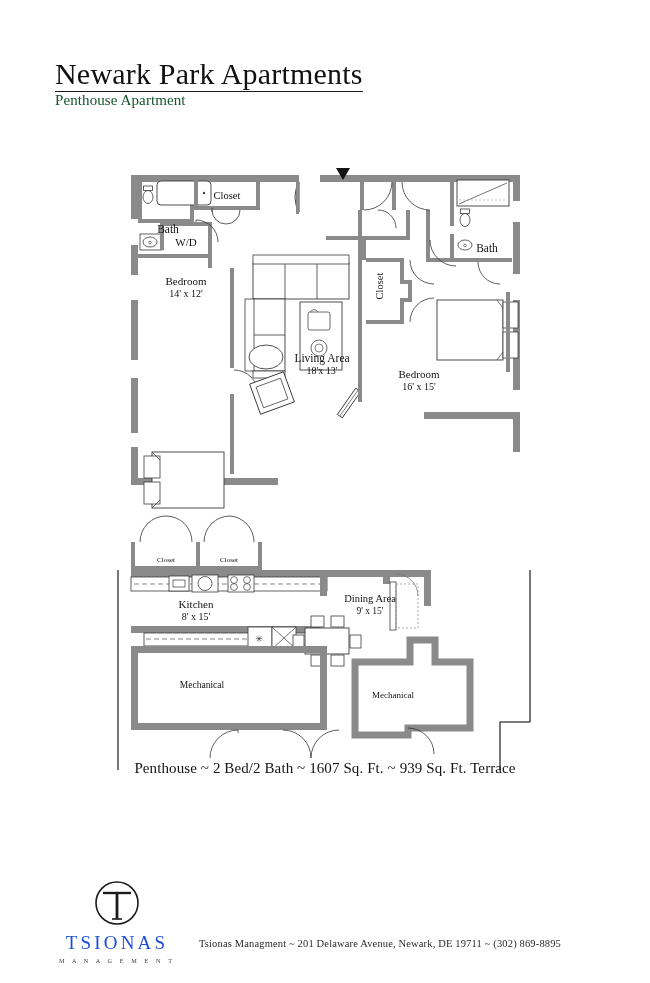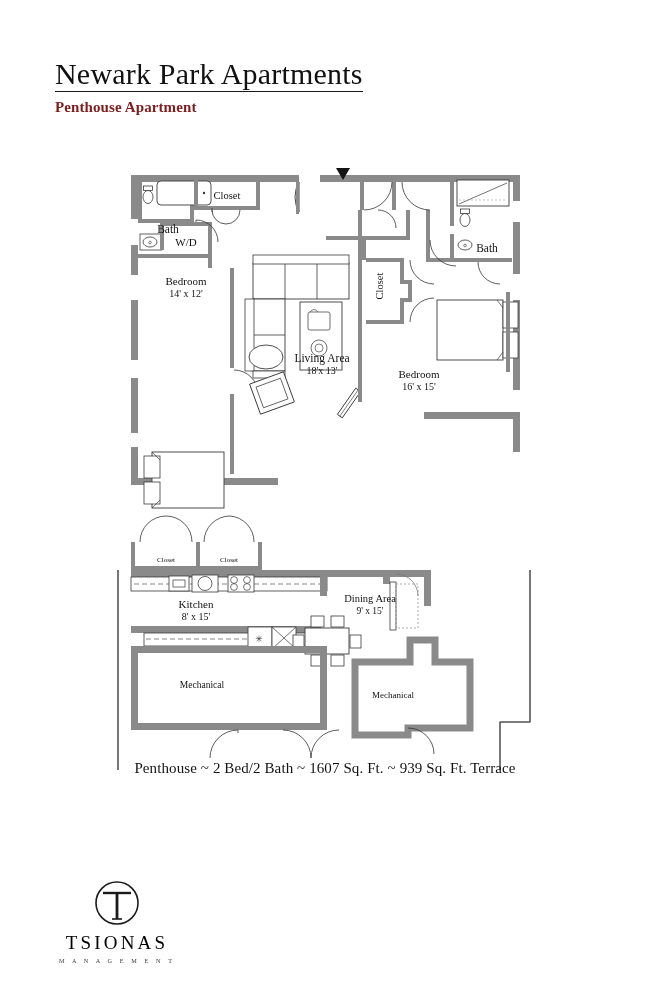--- a/index.html
+++ b/index.html
@@ -28,24 +28,22 @@
     font-weight: normal;
     letter-spacing: 0.2px;
     line-height: 1.05;
     display: inline-block;
     border-bottom: 1.6px solid #1a1a1a;
     padding-bottom: 1px;
     color: #111;
   }
   #subtitle {
     font-size: 15px;
-    margin-top: 7px;
     letter-spacing: 0.1px;
-    color: #7f1d1d;
-    font-weight: bold;
+    color: #14532d;
   }
 
   
   #plan-wrap {
     position: absolute;
     left: 0;
     top: 150px;
     width: 650px;
     height: 620px;
   }
@@ -80,21 +78,21 @@
   }
   #logo-mark {
     width: 46px;
     height: 46px;
     margin: 0 auto;
   }
   #logo-name {
     font-size: 19px;
     letter-spacing: 3.2px;
     margin-top: 6px;
-    color: #000000;
+    color: #1d4ed8;
     font-family: "Liberation Serif", "DejaVu Serif", serif;
   }
   #logo-sub {
     font-size: 6.2px;
     letter-spacing: 3.1px;
     margin-top: 3px;
     color: #3a3a3a;
   }
   #footer-address {
     position: absolute;
@@ -429,13 +427,14 @@
       <svg viewBox="0 0 46 46" width="46" height="46">
         <circle cx="23" cy="23" r="21" fill="none" stroke="#1b1b1b" stroke-width="1.6"></circle>
         <path d="M 9 13 L 37 13" stroke="#1b1b1b" stroke-width="2.4" fill="none"></path>
         <path d="M 23 13 L 23 39" stroke="#1b1b1b" stroke-width="2.8" fill="none"></path>
         <path d="M 18 39 L 28 39" stroke="#1b1b1b" stroke-width="1.6" fill="none"></path>
       </svg>
     </div>
     <div id="logo-name">TSIONAS</div>
     <div id="logo-sub">M A N A G E M E N T</div>
   </div>
+  <div id="footer-address">Tsionas Managment ~ 201 Delaware Avenue, Newark, DE  19711 ~ (302) 869-8895</div>
 </div>
 
 </body></html>

